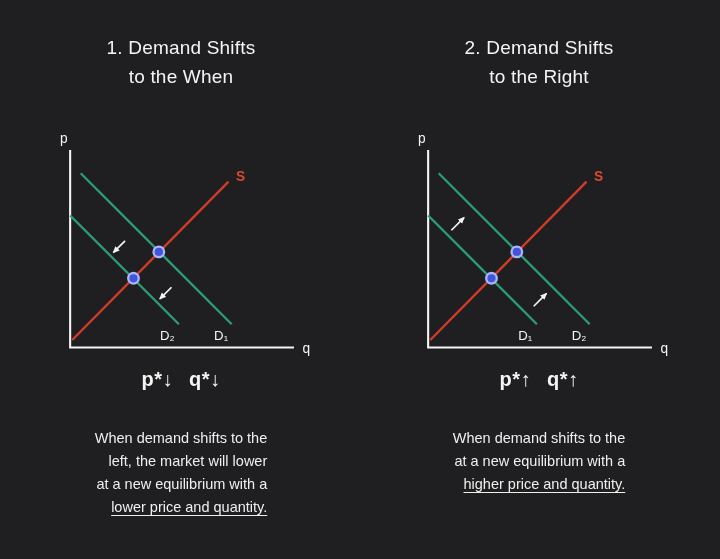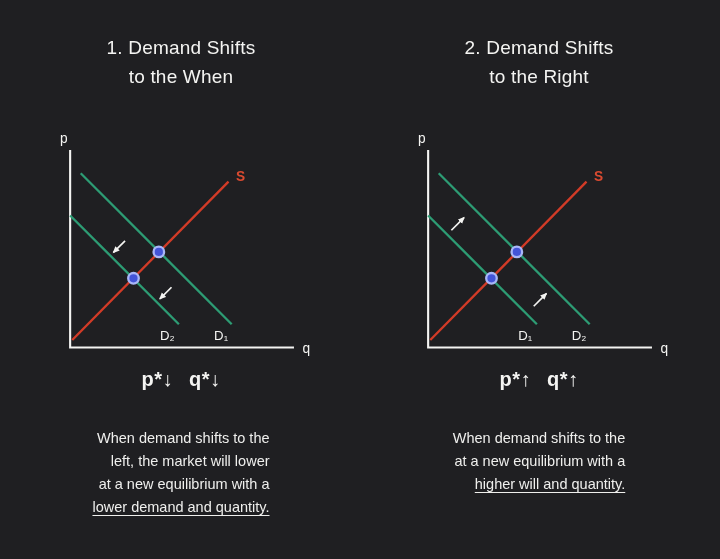--- a/index.html
+++ b/index.html
@@ -78,21 +78,21 @@
 
     <div class="result">
       <span>p*↓</span>
       <span>q*↓</span>
     </div>
 
     <div class="caption">
       <div>When demand shifts to the</div>
       <div>left, the market will lower</div>
       <div>at a new equilibrium with a</div>
-      <div class="underline">lower demand and quantity.</div>
+      <div class="underline">lower price and quantity.</div>
     </div>
   </div>
 
   <div class="panel">
     <div class="title">
       <div>2. Demand Shifts</div>
       <div>to the Right</div>
     </div>
 
     <svg class="graph" viewBox="0 0 250 215" aria-hidden="true">
@@ -121,17 +121,17 @@
     </svg>
 
     <div class="result">
       <span>p*↑</span>
       <span>q*↑</span>
     </div>
 
     <div class="caption">
       <div>When demand shifts to the</div>
       <div>at a new equilibrium with a</div>
-      <div class="underline">higher will and quantity.</div>
+      <div class="underline">higher price and quantity.</div>
     </div>
   </div>
 
 </div>
 
 </body></html>

